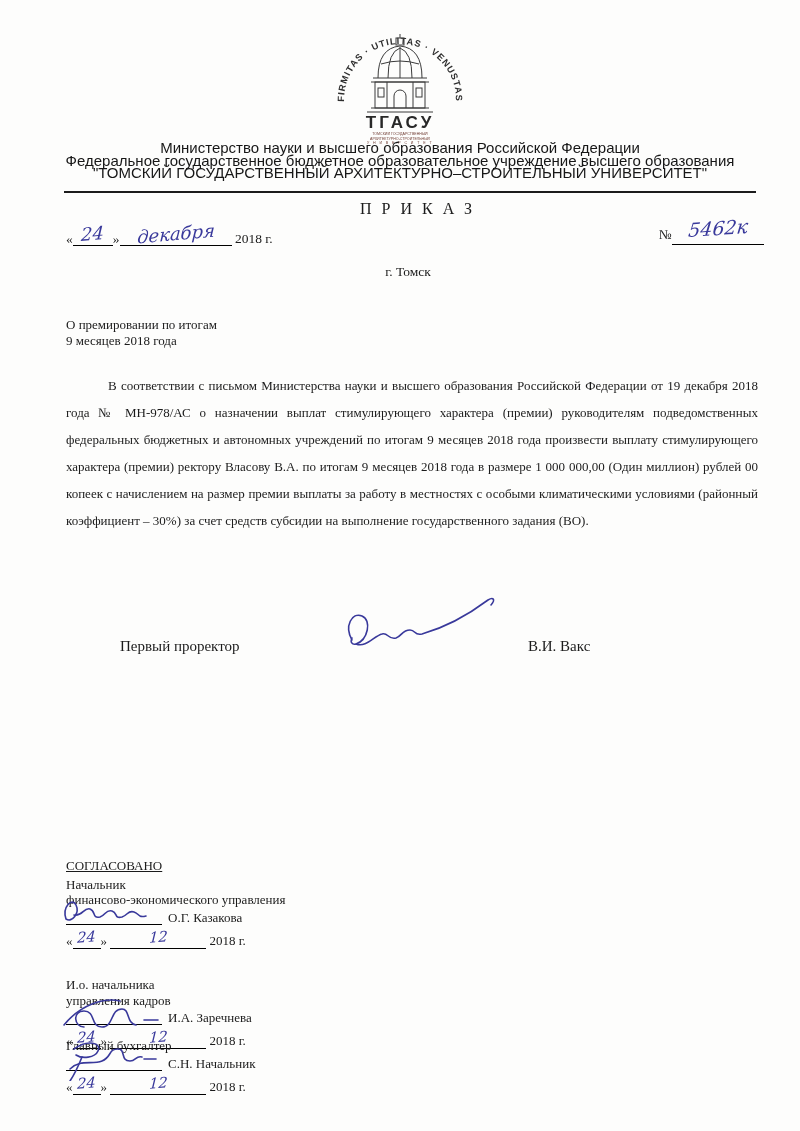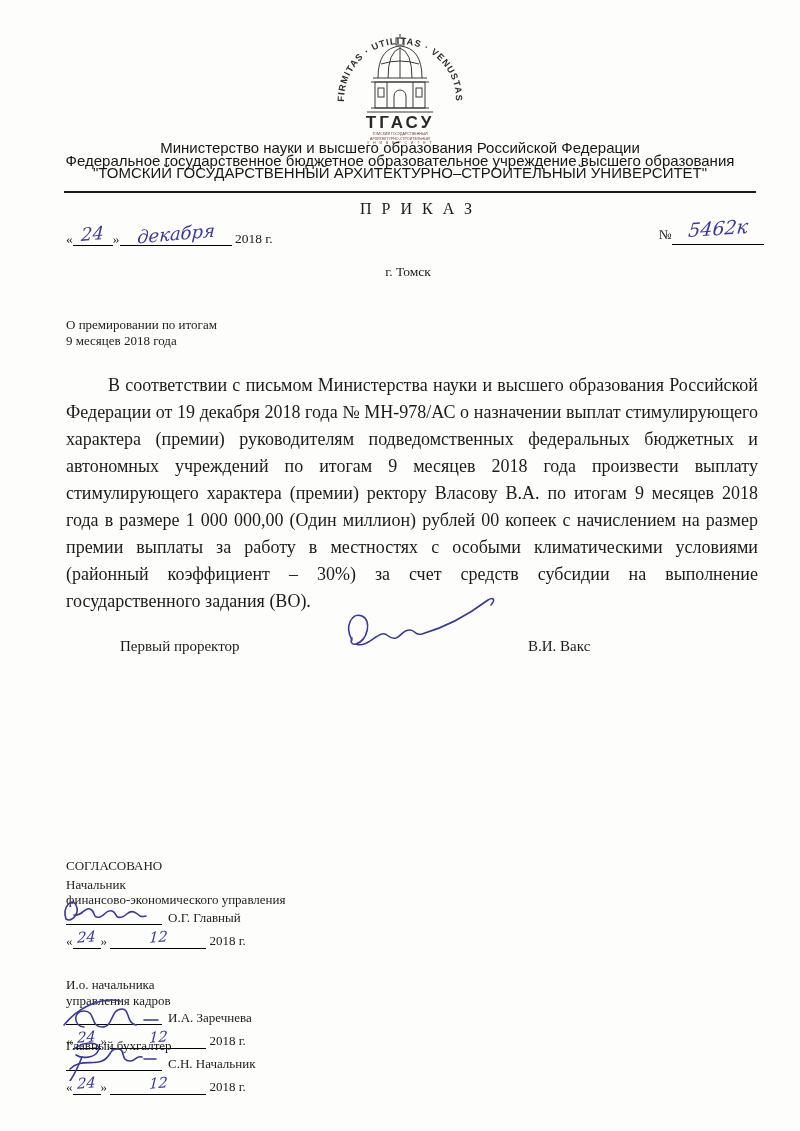--- a/index.html
+++ b/index.html
@@ -56,33 +56,33 @@
   .hw-sm{font-size:14.5px;}
   .city{
     position:absolute;top:264px;left:0;width:100%;
     text-align:center;font-size:13.5px;padding-left:8px;
   }
   
   .subject{position:absolute;top:317px;left:66px;font-size:13px;line-height:16px;}
   
   .body-text{
     position:absolute;top:372px;left:66px;width:692px;
-    font-size:18px;line-height:27px;
+    font-size:13px;line-height:27px;
     text-align:justify;text-indent:42px;
   }
   
   .sign-position{position:absolute;top:638px;left:120px;font-size:15px;}
   .sign-name{position:absolute;top:638px;left:528px;font-size:15px;font-family:Liberation Serif, serif;}
   .sig-vaks{position:absolute;top:596px;left:330px;}
   
   .approval{position:absolute;left:66px;font-size:13px;line-height:15.5px;width:360px;}
   .ap-1{top:858px;}
   .ap-2{top:953px;margin-top:24px;}
   .ap-3{top:1038px;}
-  .approval .heading{margin-bottom:3px;}
+  .approval .heading{margin-bottom:3px;text-decoration:underline;}
   .sigrow{position:relative;height:21px;margin-top:1px;white-space:nowrap;}
   .sig-line{display:inline-block;width:96px;border-bottom:1px solid #000;height:15px;vertical-align:bottom;margin-right:6px;}
   .sigrow .name{vertical-align:bottom;}
   .sigrow svg{position:absolute;left:-6px;top:-16px;}
   .daterow{margin-top:3px;white-space:nowrap;}
   .blank-day-sm{width:28px;height:15px;line-height:15px;}
   .blank-month-sm{width:96px;height:15px;line-height:15px;}
   .ink-path{stroke:var(--ink);fill:none;stroke-width:1.6;stroke-linecap:round;stroke-linejoin:round;}
 </style>
 </head>
@@ -163,21 +163,21 @@
 
   <div class="approval ap-1">
     <div class="heading">СОГЛАСОВАНО</div>
     <div>Начальник</div>
     <div>финансово-экономического управления</div>
     <div class="sigrow">
       <svg width="118" height="34" viewBox="0 0 118 34">
         <path class="ink-path" d="M 6,26 C 2,14 12,4 16,12 C 20,20 12,30 6,26"></path>
         <path class="ink-path" d="M 14,22 C 22,24 24,14 30,16 C 36,18 32,26 40,24 C 46,22 46,16 52,18 C 58,20 54,26 62,24 C 68,22 68,17 74,19 C 80,21 78,25 86,23"></path>
       </svg>
-      <span class="sig-line"></span><span class="name">О.Г. Главный</span>
+      <span class="sig-line"></span><span class="name">О.Г. Казакова</span>
     </div>
     <div class="daterow"><span>«</span><span class="blank blank-day-sm"><span class="hw hw-sm">24</span></span><span>»</span>
       <span class="blank blank-month-sm"><span class="hw hw-sm">12</span></span>
       <span>2018 г.</span>
     </div>
   </div>
 
   <div class="approval ap-2">
     <div>И.о. начальника</div>
     <div>управления кадров</div>

